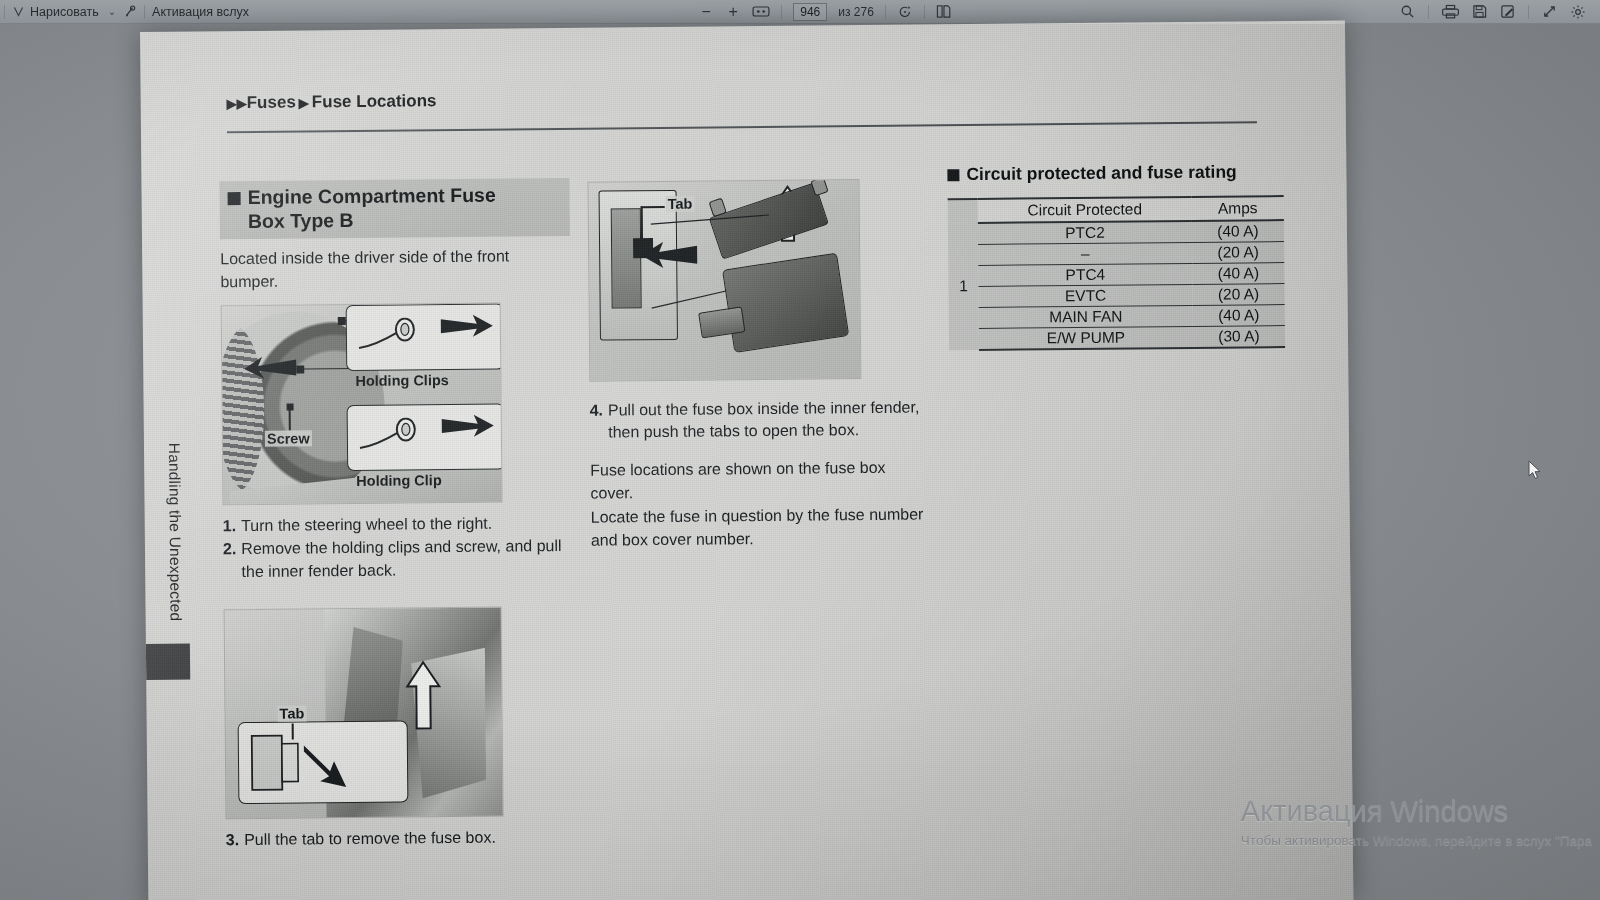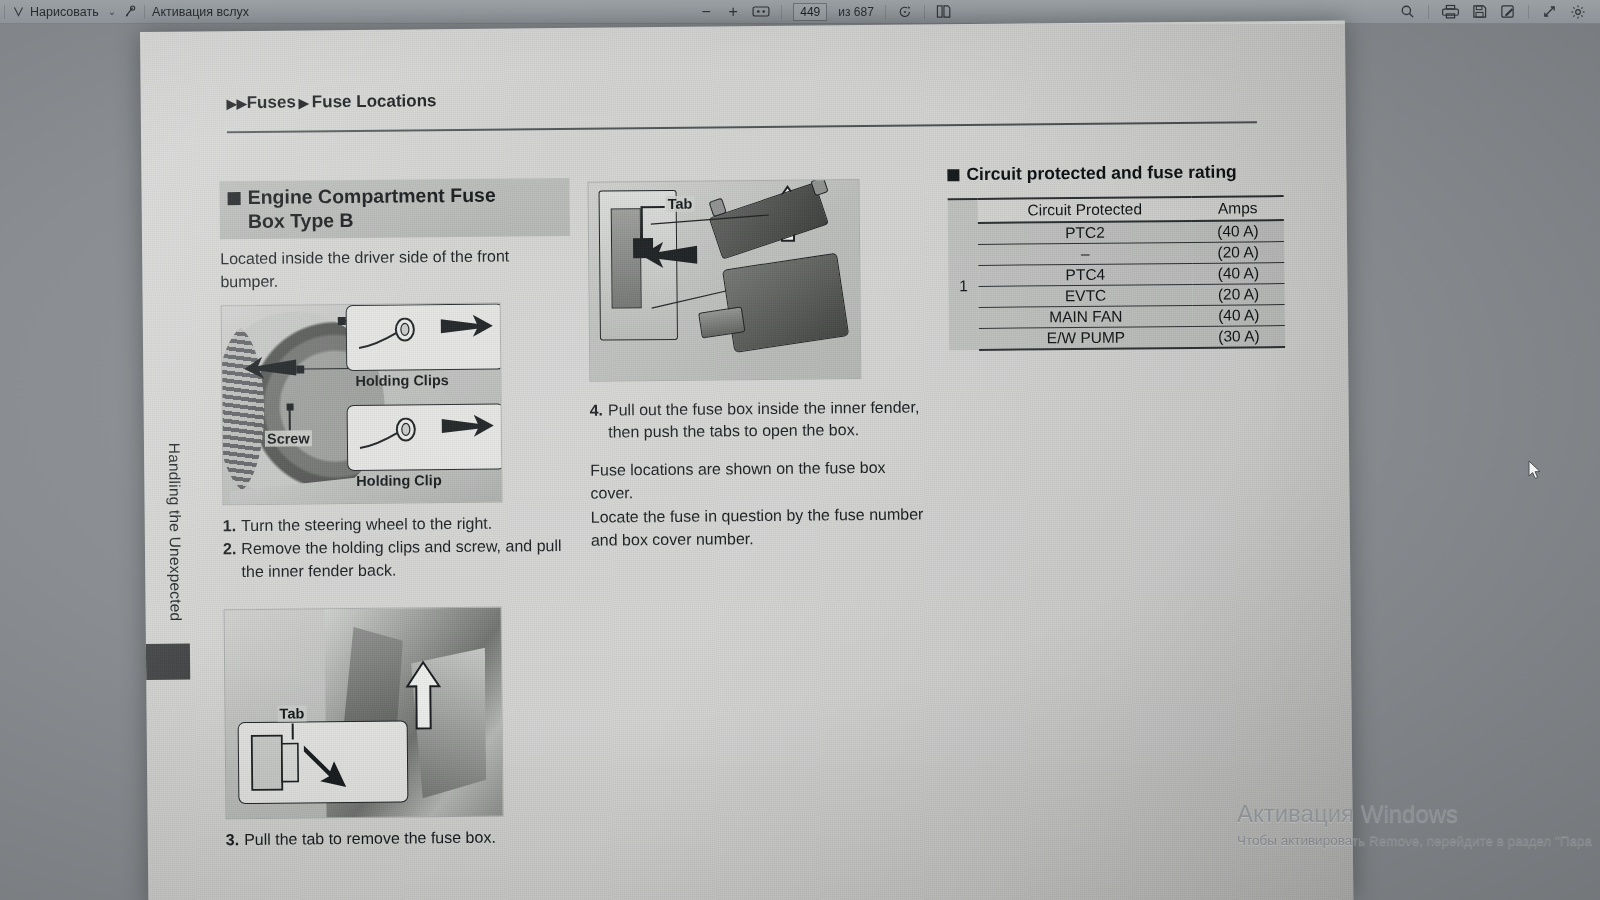--- a/index.html
+++ b/index.html
@@ -177,21 +177,21 @@
     position: absolute; left: 0px; top: 865px;
     font-size: 21px; font-weight: 700; color: #111517;
   }
 
   
   #win-activation {
     position: absolute; right: 8px; bottom: 52px;
     text-align: left; color: #71757a; z-index: 60;
     text-shadow: 0 1px 1px rgba(255,255,255,.25);
   }
-  #win-activation .wa-title { font-size: 24px; line-height: 1.2; color: #8d9196; }
+  #win-activation .wa-title { font-size: 29px; line-height: 1.2; color: #8d9196; }
   #win-activation .wa-sub { font-size: 13.5px; margin-top: 4px; color: #83878c; white-space: nowrap; }
 
   
   #mouse-cursor { position: absolute; left: 1528px; top: 436px; z-index: 70; }
 </style>
 </head>
 <body>
 
 <div id="viewer-toolbar">
   <div class="tb-left">
@@ -222,22 +222,22 @@
     <span class="zoom-btn">−</span>
     <span class="zoom-btn">+</span>
     <span class="tb-icon">
       <svg width="18" height="13" viewBox="0 0 20 14">
           <rect x="1.2" y="2" width="17.6" height="10" rx="2" fill="none" stroke="#22262a" stroke-width="1.3"></rect>
           <circle cx="7" cy="7" r="1.5" fill="#22262a"></circle>
           <circle cx="13" cy="7" r="1.5" fill="#22262a"></circle>
         </svg>
     </span>
     <span class="tb-sep"></span>
-    <span class="pg-box">449</span>
-    <span class="pg-total">из 687</span>
+    <span class="pg-box">946</span>
+    <span class="pg-total">из 276</span>
     <span class="tb-sep"></span>
     <span class="tb-icon">
       <svg width="16" height="16" viewBox="0 0 18 18">
           <path d="M14 9 A5.2 5.2 0 1 1 11.6 4.5" fill="none" stroke="#22262a" stroke-width="1.3"></path>
           <path d="M13.2 2.3 L12.2 5.2 L15 4.9 Z" fill="#22262a"></path>
           <circle cx="9" cy="9" r="1.1" fill="#22262a"></circle>
         </svg>
     </span>
     <span class="tb-sep"></span>
     <span class="tb-icon">
@@ -526,21 +526,21 @@
     </div>
 
     <div id="folio">656</div>
 
     <div id="page-texture"></div>
     <div id="page-sheen"></div>
   </div>
 
   <div id="win-activation">
     <div class="wa-title">Активация Windows</div>
-    <div class="wa-sub">Чтобы активировать Remove, перейдите в раздел "Пара</div>
+    <div class="wa-sub">Чтобы активировать Windows, перейдите в вслух "Пара</div>
   </div>
 
   <div id="mouse-cursor">
     <svg width="14" height="20" viewBox="0 0 14 20">
       <path d="M1 1 L1 16 L4.6 12.6 L7.2 18.4 L9.6 17.3 L7.1 11.7 L12 11.6 Z" fill="#f3f4f2" stroke="#4a4d50" stroke-width="1"></path>
     </svg>
   </div>
 </div>
 
 </body></html>

